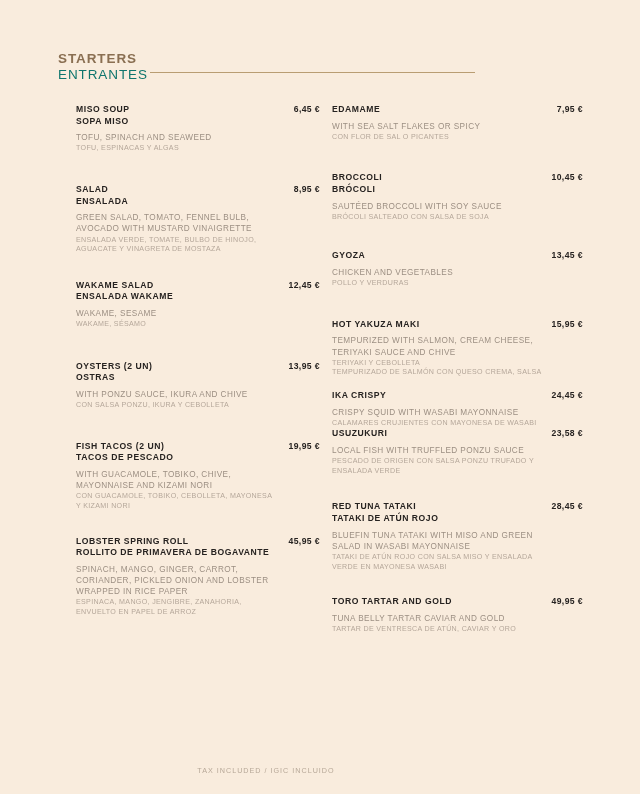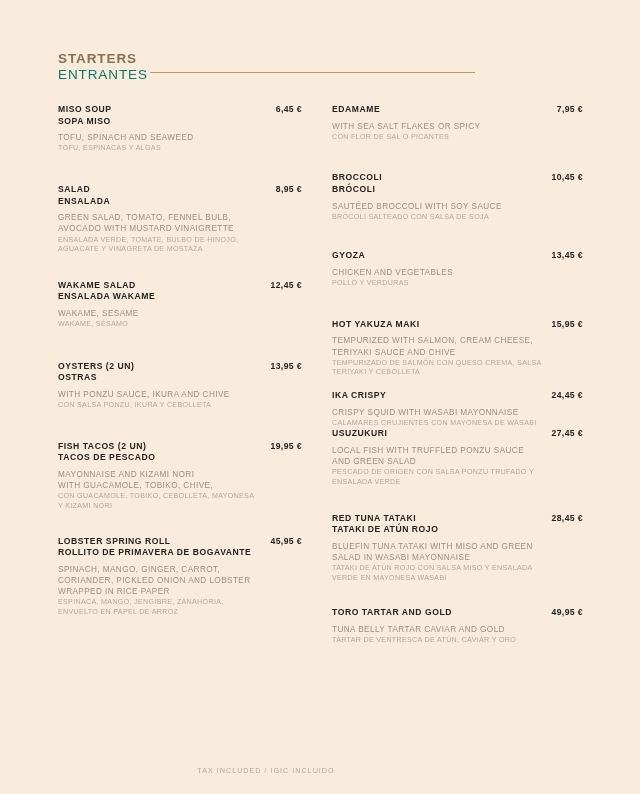--- a/index.html
+++ b/index.html
@@ -66,21 +66,21 @@
   .columns {
     position: absolute;
     left: 0;
     top: 104px;
     width: 640px;
   }
   .col {
     position: absolute;
     top: 0;
   }
-  .col-left  { left: 58px;  width: 244px; }
+  .col-left  { left: 76px;  width: 244px; }
   .col-right { left: 332px; width: 251px; }
 
   .item { position: relative; }
   .item + .item { margin-top: 0; }
 
   .item-head {
     display: flex;
     align-items: flex-start;
     justify-content: space-between;
   }
@@ -222,22 +222,22 @@
         </div>
         <div class="item" style="margin-bottom: 24px;">
           <div class="item-head">
             <div class="item-names">
               <div class="name-en">FISH TACOS (2 UN)</div>
               <div class="name-es">TACOS DE PESCADO</div>
             </div>
             <div class="price">19,95 €</div>
           </div>
           <div class="desc-en">
+            <span class="ln">WITH GUACAMOLE, TOBIKO, CHIVE,</span>
             <span class="ln">MAYONNAISE AND KIZAMI NORI</span>
-            <span class="ln">WITH GUACAMOLE, TOBIKO, CHIVE,</span>
           </div>
           <div class="desc-es">
             <span class="ln">CON GUACAMOLE, TOBIKO, CEBOLLETA, MAYONESA</span>
             <span class="ln">Y KIZAMI NORI</span>
           </div>
         </div>
         <div class="item">
           <div class="item-head">
             <div class="item-names">
               <div class="name-en">LOBSTER SPRING ROLL</div>
@@ -305,22 +305,22 @@
             <div class="item-names">
               <div class="name-en">HOT YAKUZA MAKI</div>
             </div>
             <div class="price">15,95 €</div>
           </div>
           <div class="desc-en">
             <span class="ln">TEMPURIZED WITH SALMON, CREAM CHEESE,</span>
             <span class="ln">TERIYAKI SAUCE AND CHIVE</span>
           </div>
           <div class="desc-es">
+            <span class="ln">TERIYAKI Y CEBOLLETA</span>
             <span class="ln">TEMPURIZADO DE SALMÓN CON QUESO CREMA, SALSA</span>
-            <span class="ln">TERIYAKI Y CEBOLLETA</span>
           </div>
         </div>
         <div class="item" style="">
           <div class="item-head">
             <div class="item-names">
               <div class="name-en">IKA CRISPY</div>
             </div>
             <div class="price">24,45 €</div>
           </div>
           <div class="desc-en">
@@ -328,25 +328,24 @@
           </div>
           <div class="desc-es">
             <span class="ln">CALAMARES CRUJIENTES CON MAYONESA DE WASABI</span>
           </div>
         </div>
         <div class="item" style="margin-bottom: 25px;">
           <div class="item-head">
             <div class="item-names">
               <div class="name-en">USUZUKURI</div>
             </div>
-            <div class="price">27,45 €</div>
+            <div class="price">23,58 €</div>
           </div>
           <div class="desc-en">
             <span class="ln">LOCAL FISH WITH TRUFFLED PONZU SAUCE</span>
-            <span class="ln">AND GREEN SALAD</span>
           </div>
           <div class="desc-es">
             <span class="ln">PESCADO DE ORIGEN CON SALSA PONZU TRUFADO Y</span>
             <span class="ln">ENSALADA VERDE</span>
           </div>
         </div>
         <div class="item" style="margin-bottom: 24px;">
           <div class="item-head">
             <div class="item-names">
               <div class="name-en">RED TUNA TATAKI</div>

